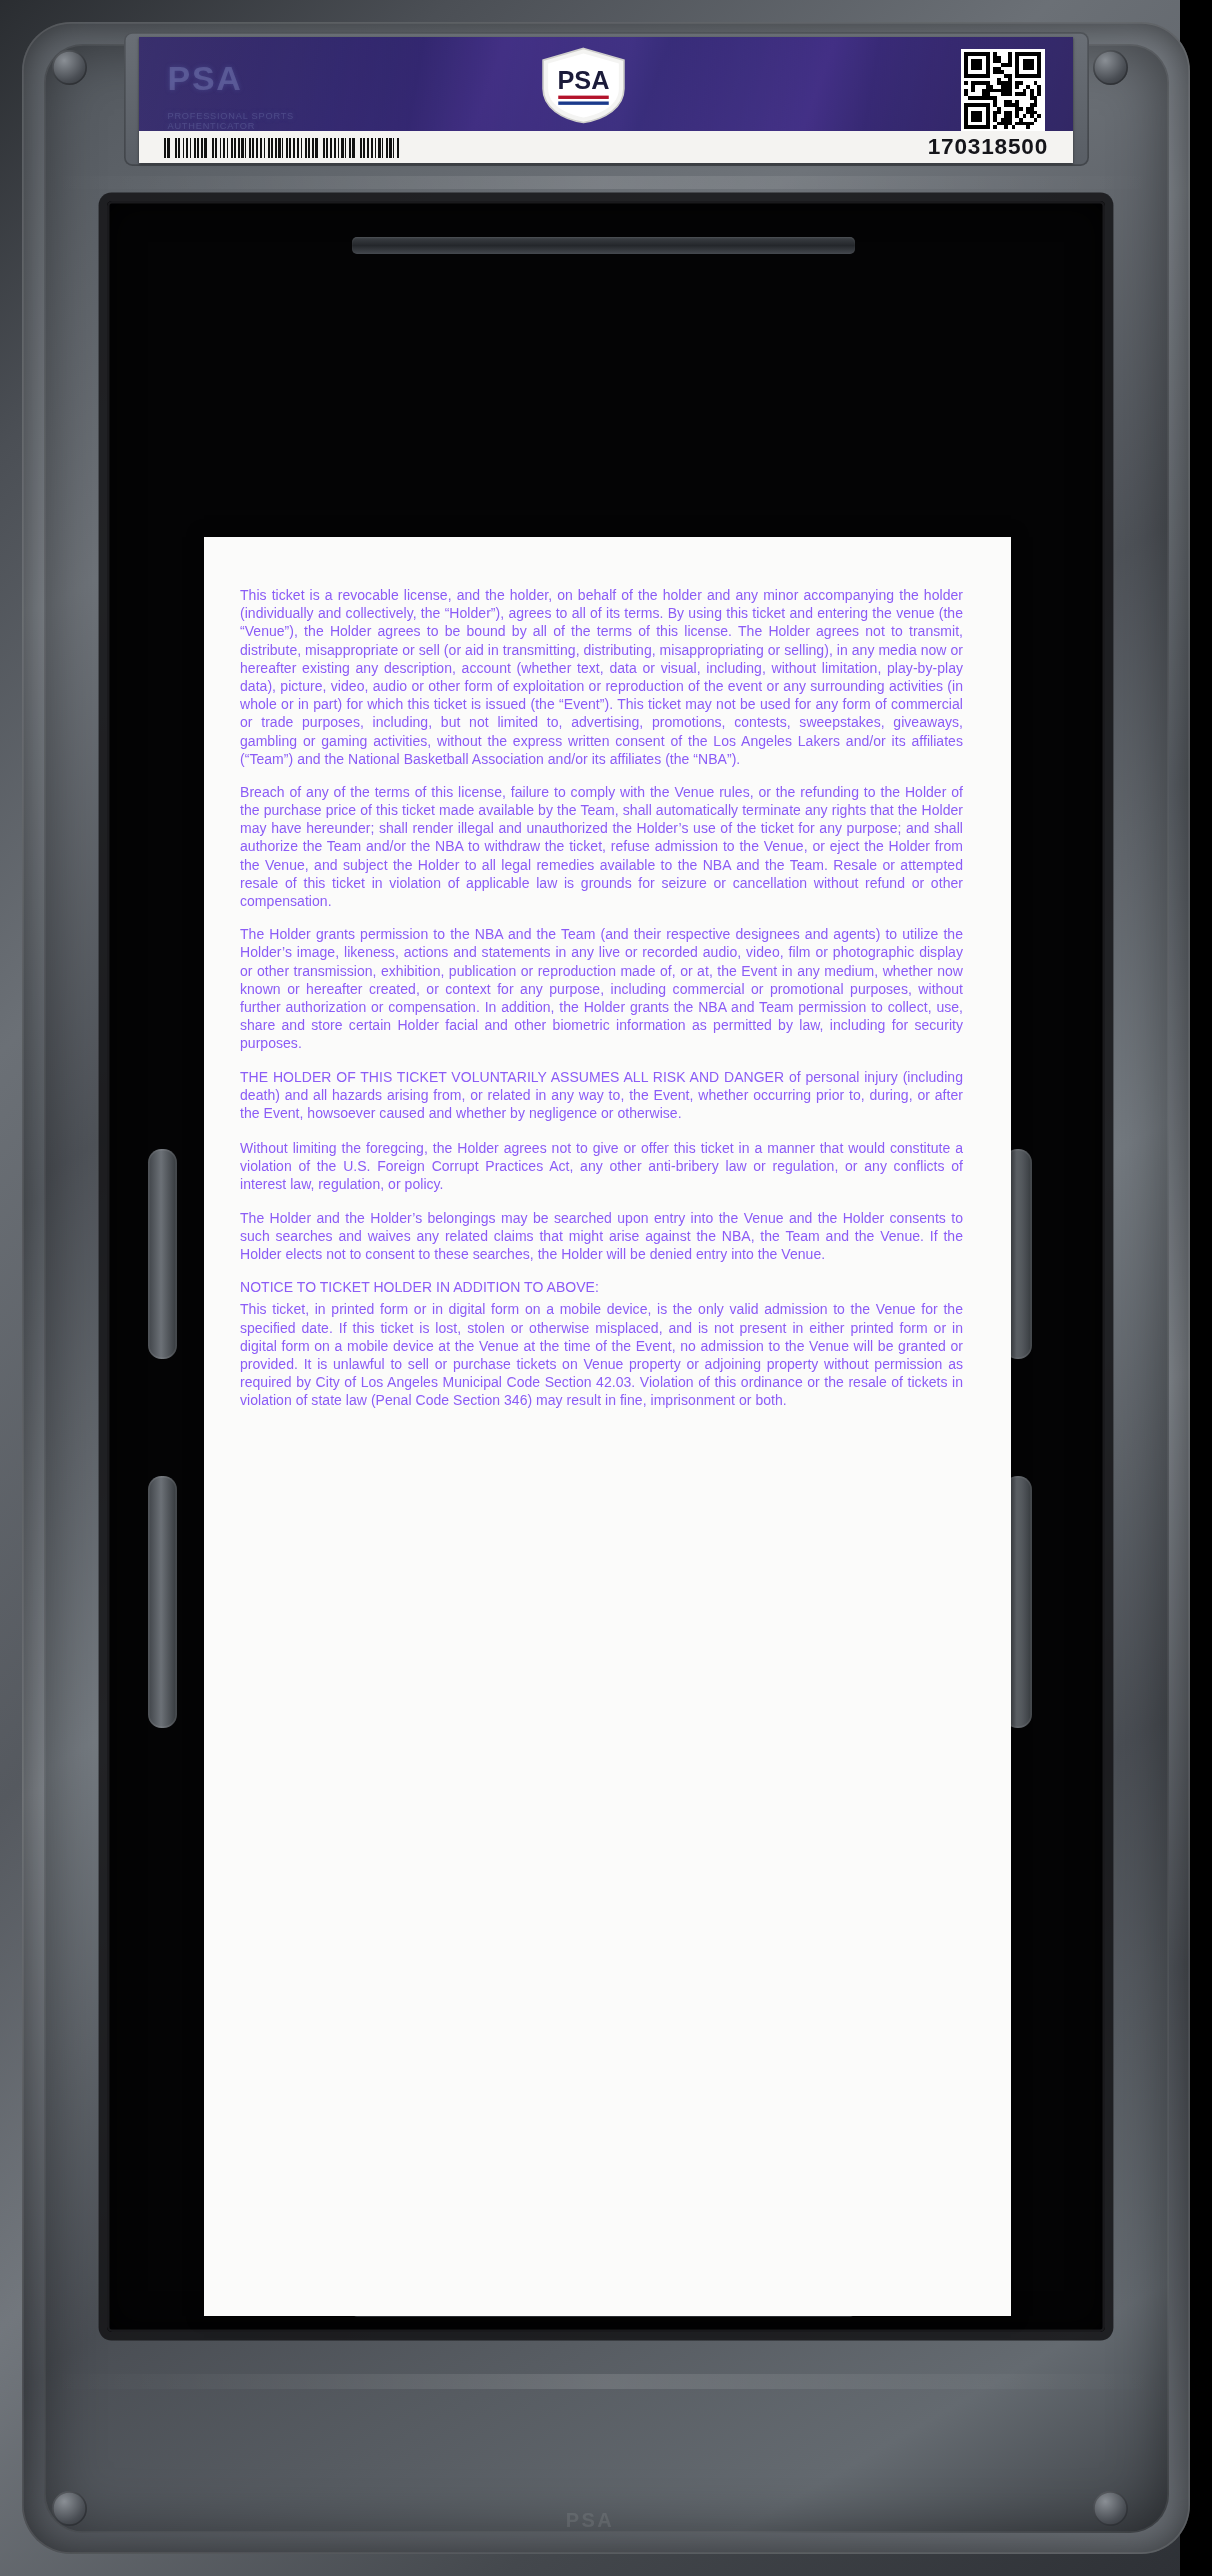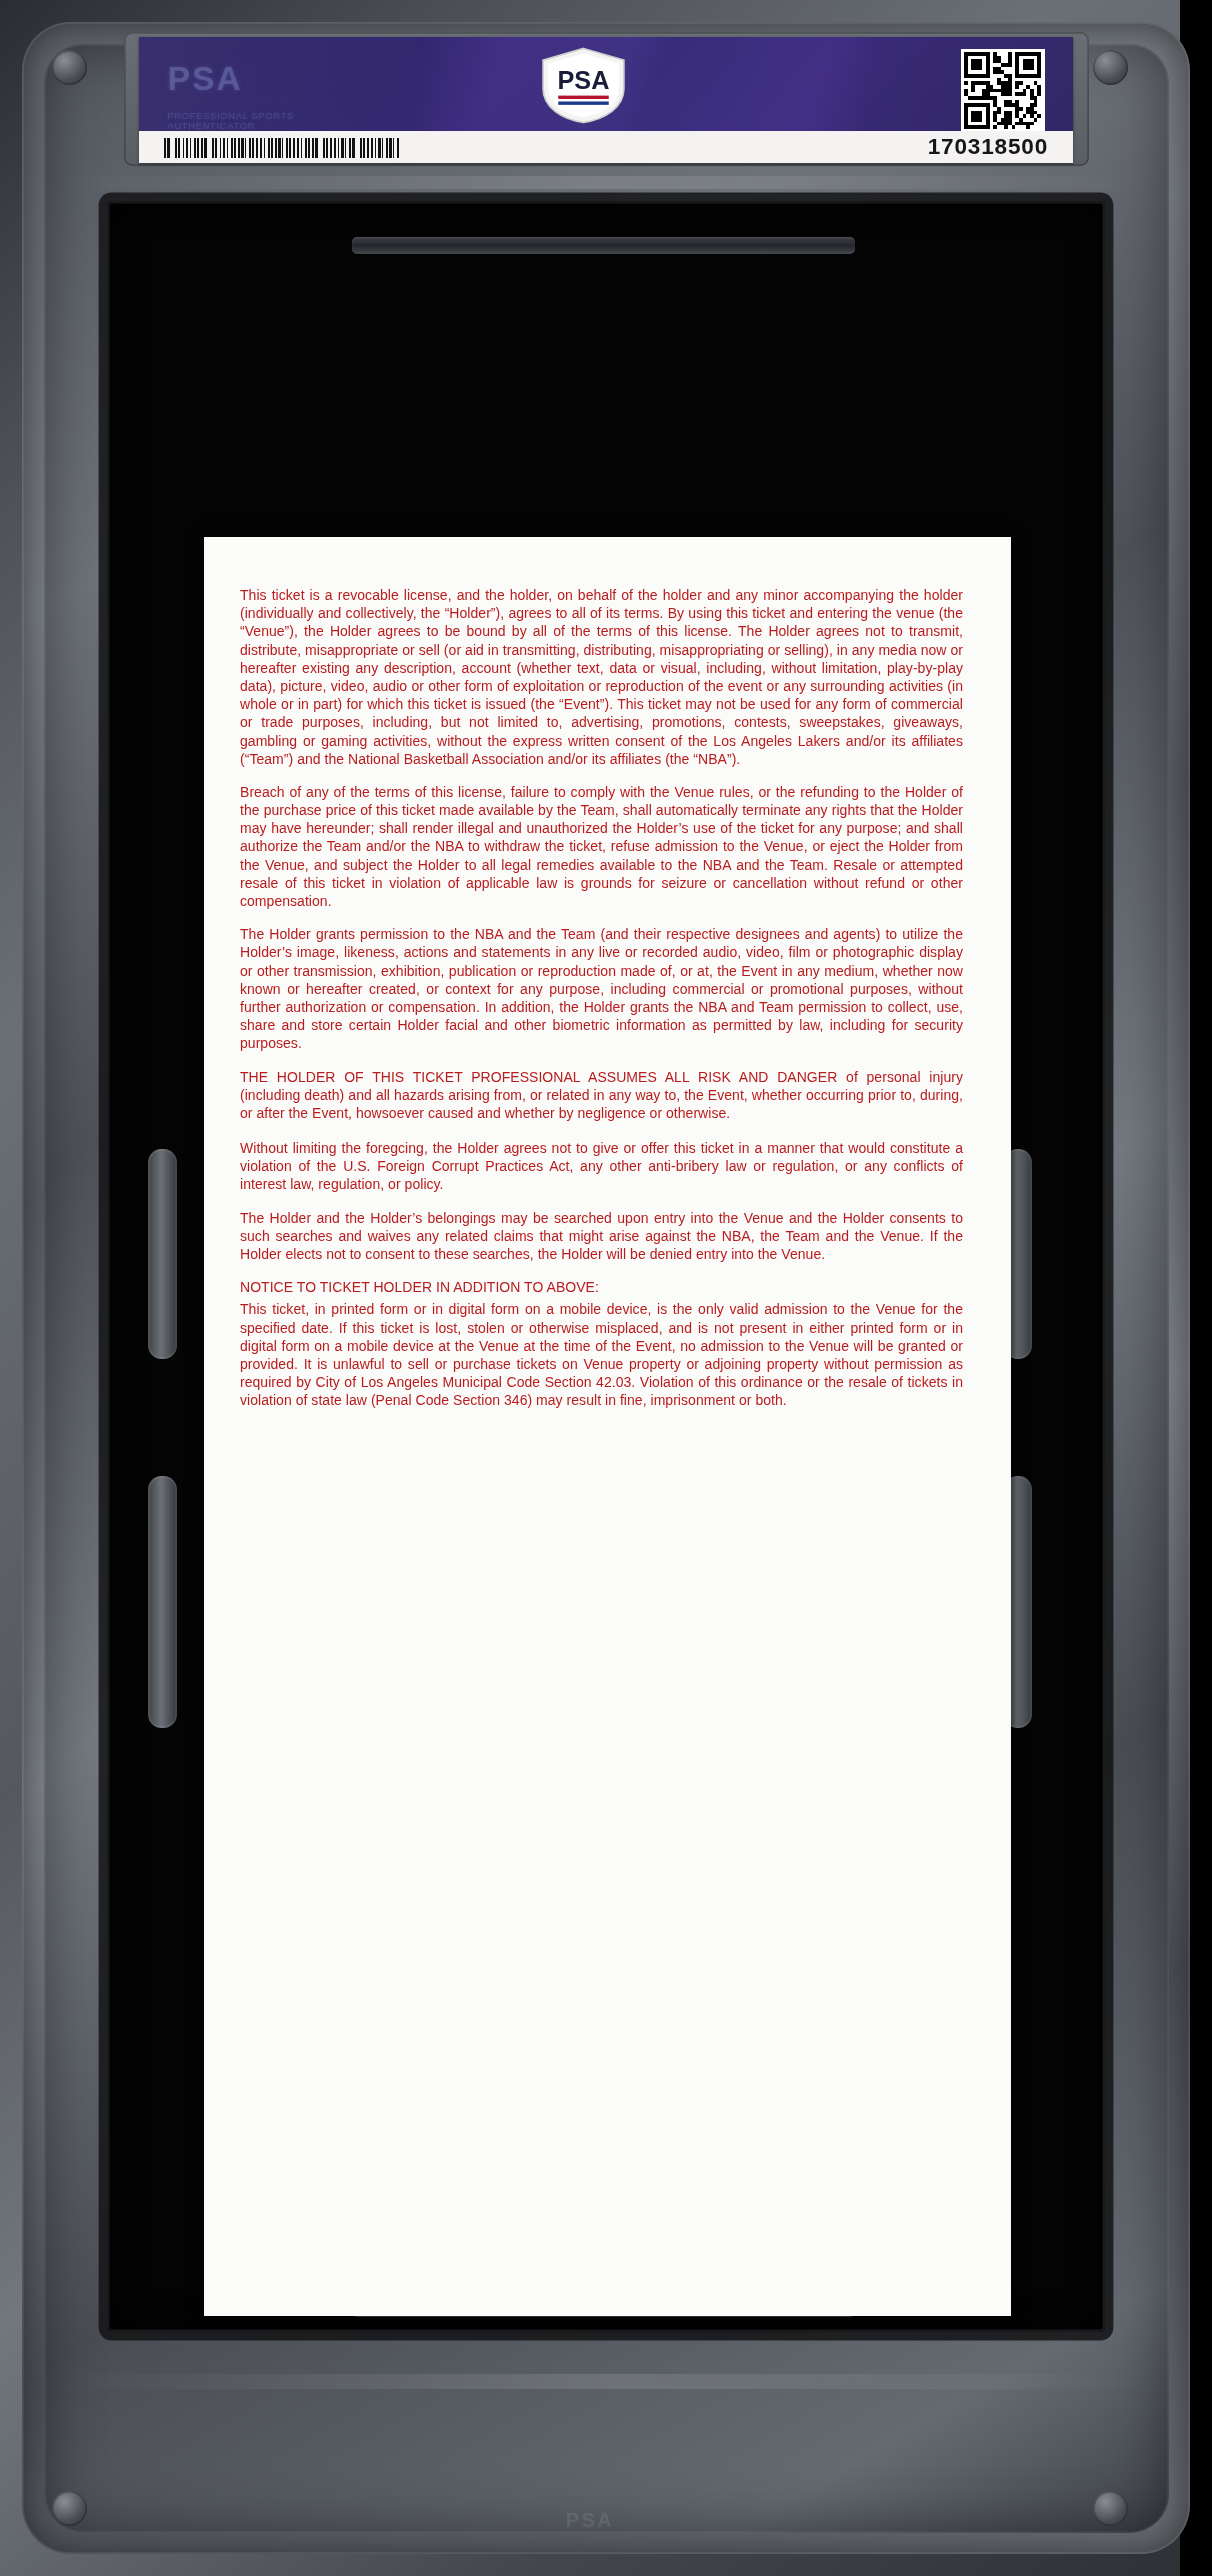--- a/index.html
+++ b/index.html
@@ -179,21 +179,21 @@
     position: absolute;
     left: 204px; top: 537px;
     width: 807px; height: 1779px;
     background: #fbfbfa;
     box-shadow: 0 0 15px rgba(0,0,0,0.7);
   }
   .ticket-text {
     position: absolute;
     left: 36px; top: 49px;
     width: 723px;
-    color: #b91c1c;
+    color: #8b5cf6;
     font-family: "Liberation Sans", sans-serif;
     font-size: 14px;
     line-height: 1.30;
     text-align: justify;
     letter-spacing: 0.04px;
   }
   .ticket-text p { margin: 0 0 17px 0; }
   .ticket-text p.tight { margin-bottom: 15px; }
   .ticket-text p.caps { margin-bottom: 17px; }
   .ticket-text .heading { margin-bottom: 4px; }
@@ -721,21 +721,21 @@
   <div class="rail" style="left:148px; top:1149px; height:210px;"></div>
   <div class="rail" style="right:148px; top:1149px; height:210px;"></div>
   <div class="rail" style="left:148px; top:1476px; height:252px;"></div>
   <div class="rail" style="right:148px; top:1476px; height:252px;"></div>
 
   <div class="ticket">
     <div class="ticket-text">
       <p class="tight">This ticket is a revocable license, and the holder, on behalf of the holder and any minor accompanying the holder (individually and collectively, the “Holder”), agrees to all of its terms. By using this ticket and entering the venue (the “Venue”), the Holder agrees to be bound by all of the terms of this license. The Holder agrees not to transmit, distribute, misappropriate or sell (or aid in transmitting, distributing, misappropriating or selling), in any media now or hereafter existing any description, account (whether text, data or visual, including, without limitation, play-by-play data), picture, video, audio or other form of exploitation or reproduction of the event or any surrounding activities (in whole or in part) for which this ticket is issued (the “Event”). This ticket may not be used for any form of commercial or trade purposes, including, but not limited to, advertising, promotions, contests, sweepstakes, giveaways, gambling or gaming activities, without the express written consent of the Los Angeles Lakers and/or its affiliates (“Team”) and the National Basketball Association and/or its affiliates (the “NBA”).</p>
       <p class="tight">Breach of any of the terms of this license, failure to comply with the Venue rules, or the refunding to the Holder of the purchase price of this ticket made available by the Team, shall automatically terminate  any rights that the Holder may have hereunder; shall render illegal and unauthorized the Holder’s use of the ticket for any purpose; and shall authorize the Team and/or the NBA to withdraw the ticket, refuse admission to the Venue, or eject the Holder from the Venue, and subject the Holder to all legal remedies available to the NBA and the Team.  Resale or attempted resale of this ticket in violation of applicable law is grounds for seizure or cancellation without refund or other compensation.</p>
       <p class="tight">The Holder grants permission to the NBA and the Team (and their respective designees and agents) to utilize the Holder’s image, likeness, actions and statements in any live or recorded audio, video, film or photographic display or other transmission, exhibition, publication or reproduction made of, or at, the Event in any medium, whether now known or hereafter created, or context for any purpose, including commercial or promotional purposes, without further authorization or compensation.  In addition, the Holder grants the NBA and Team permission to collect, use, share and store certain Holder facial and other biometric information as permitted by law, including for security purposes.</p>
-      <p class="caps">THE HOLDER OF THIS TICKET PROFESSIONAL ASSUMES ALL RISK AND DANGER of personal injury (including death) and all hazards arising from, or related in any way to, the Event, whether occurring prior to, during, or after the Event, howsoever caused and whether by negligence or otherwise.</p>
+      <p class="caps">THE HOLDER OF THIS TICKET VOLUNTARILY ASSUMES ALL RISK AND DANGER of personal injury (including death) and all hazards arising from, or related in any way to, the Event, whether occurring prior to, during, or after the Event, howsoever caused and whether by negligence or otherwise.</p>
       <p class="tight">Without limiting the foregcing, the Holder agrees not to give or offer this ticket in a manner that would constitute a violation of the U.S. Foreign Corrupt Practices Act, any other anti-bribery law or regulation, or any conflicts of interest law, regulation, or policy.</p>
       <p class="tight">The Holder and the Holder’s belongings may be searched upon entry into the Venue and the Holder consents to such searches and waives any related claims that might arise against the NBA, the Team and the Venue.  If the Holder elects not to consent to these searches, the Holder will be denied entry into the Venue.</p>
       <p class="heading">NOTICE TO TICKET HOLDER IN ADDITION TO ABOVE:</p>
       <p>This ticket, in printed form or in digital form on a mobile device, is the only valid admission to the Venue for the specified date. If this ticket is lost, stolen or otherwise misplaced, and is not present in either printed form or in digital form on a mobile device at the Venue at the time of the Event, no admission to the Venue will be granted or provided. It is unlawful to sell or purchase tickets on Venue property or adjoining property without permission as required by City of Los Angeles Municipal Code Section 42.03. Violation of this ordinance or the resale of tickets in violation of state law (Penal Code Section 346) may result in fine, imprisonment or both.</p>
     </div>
   </div>
 
   <div class="bottom-watermark">PSA</div>
 </div>
 

